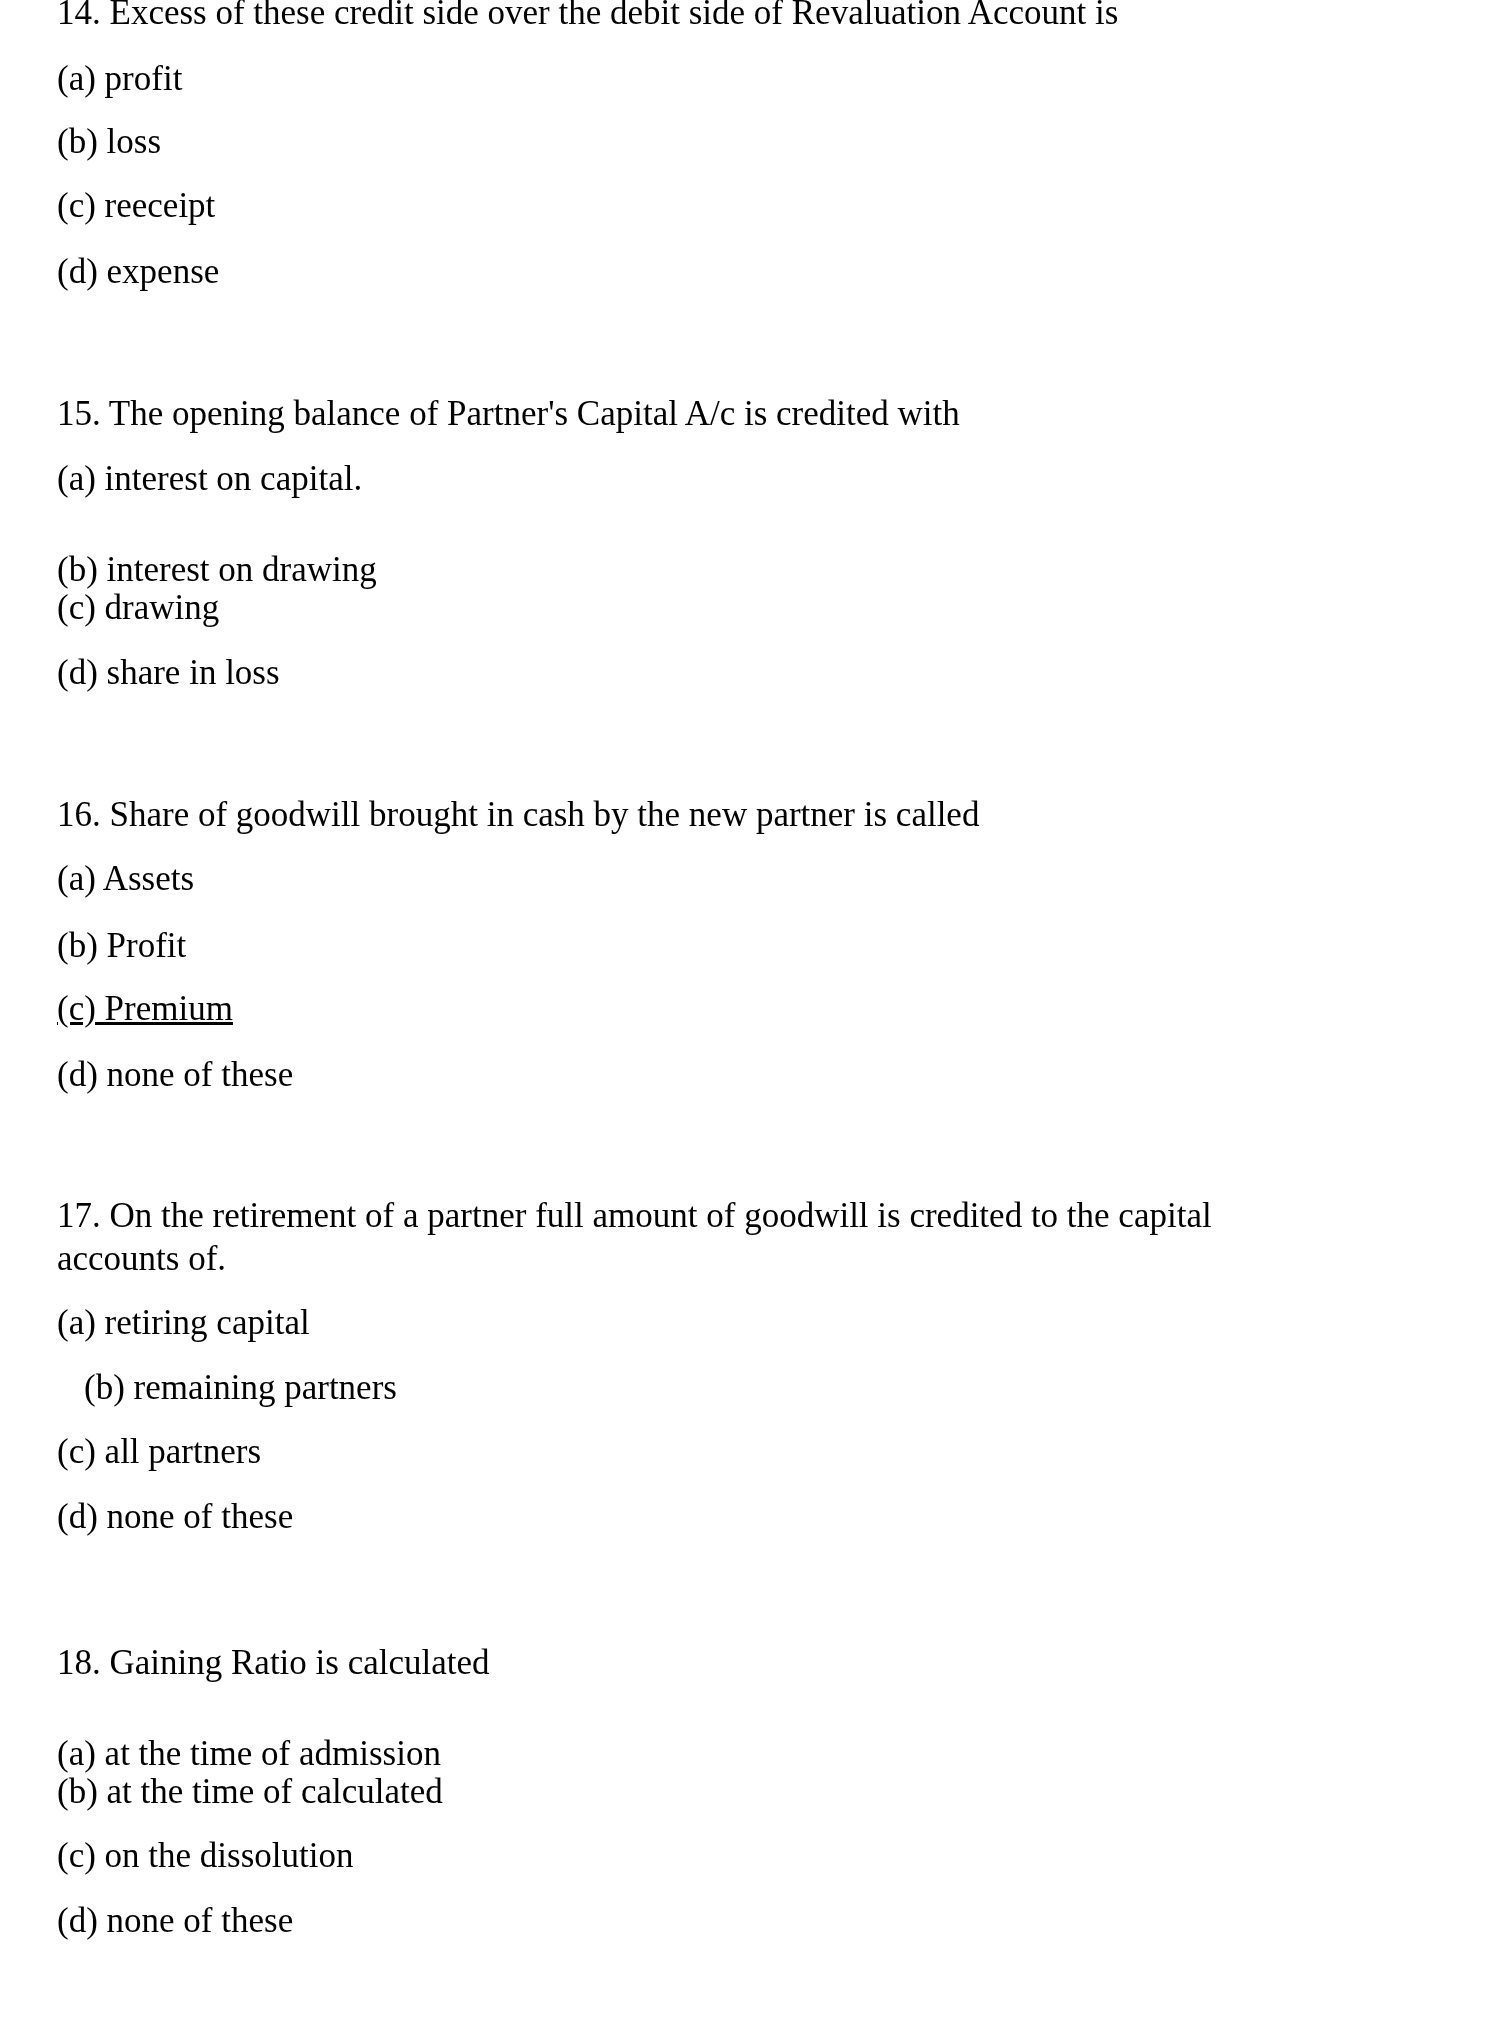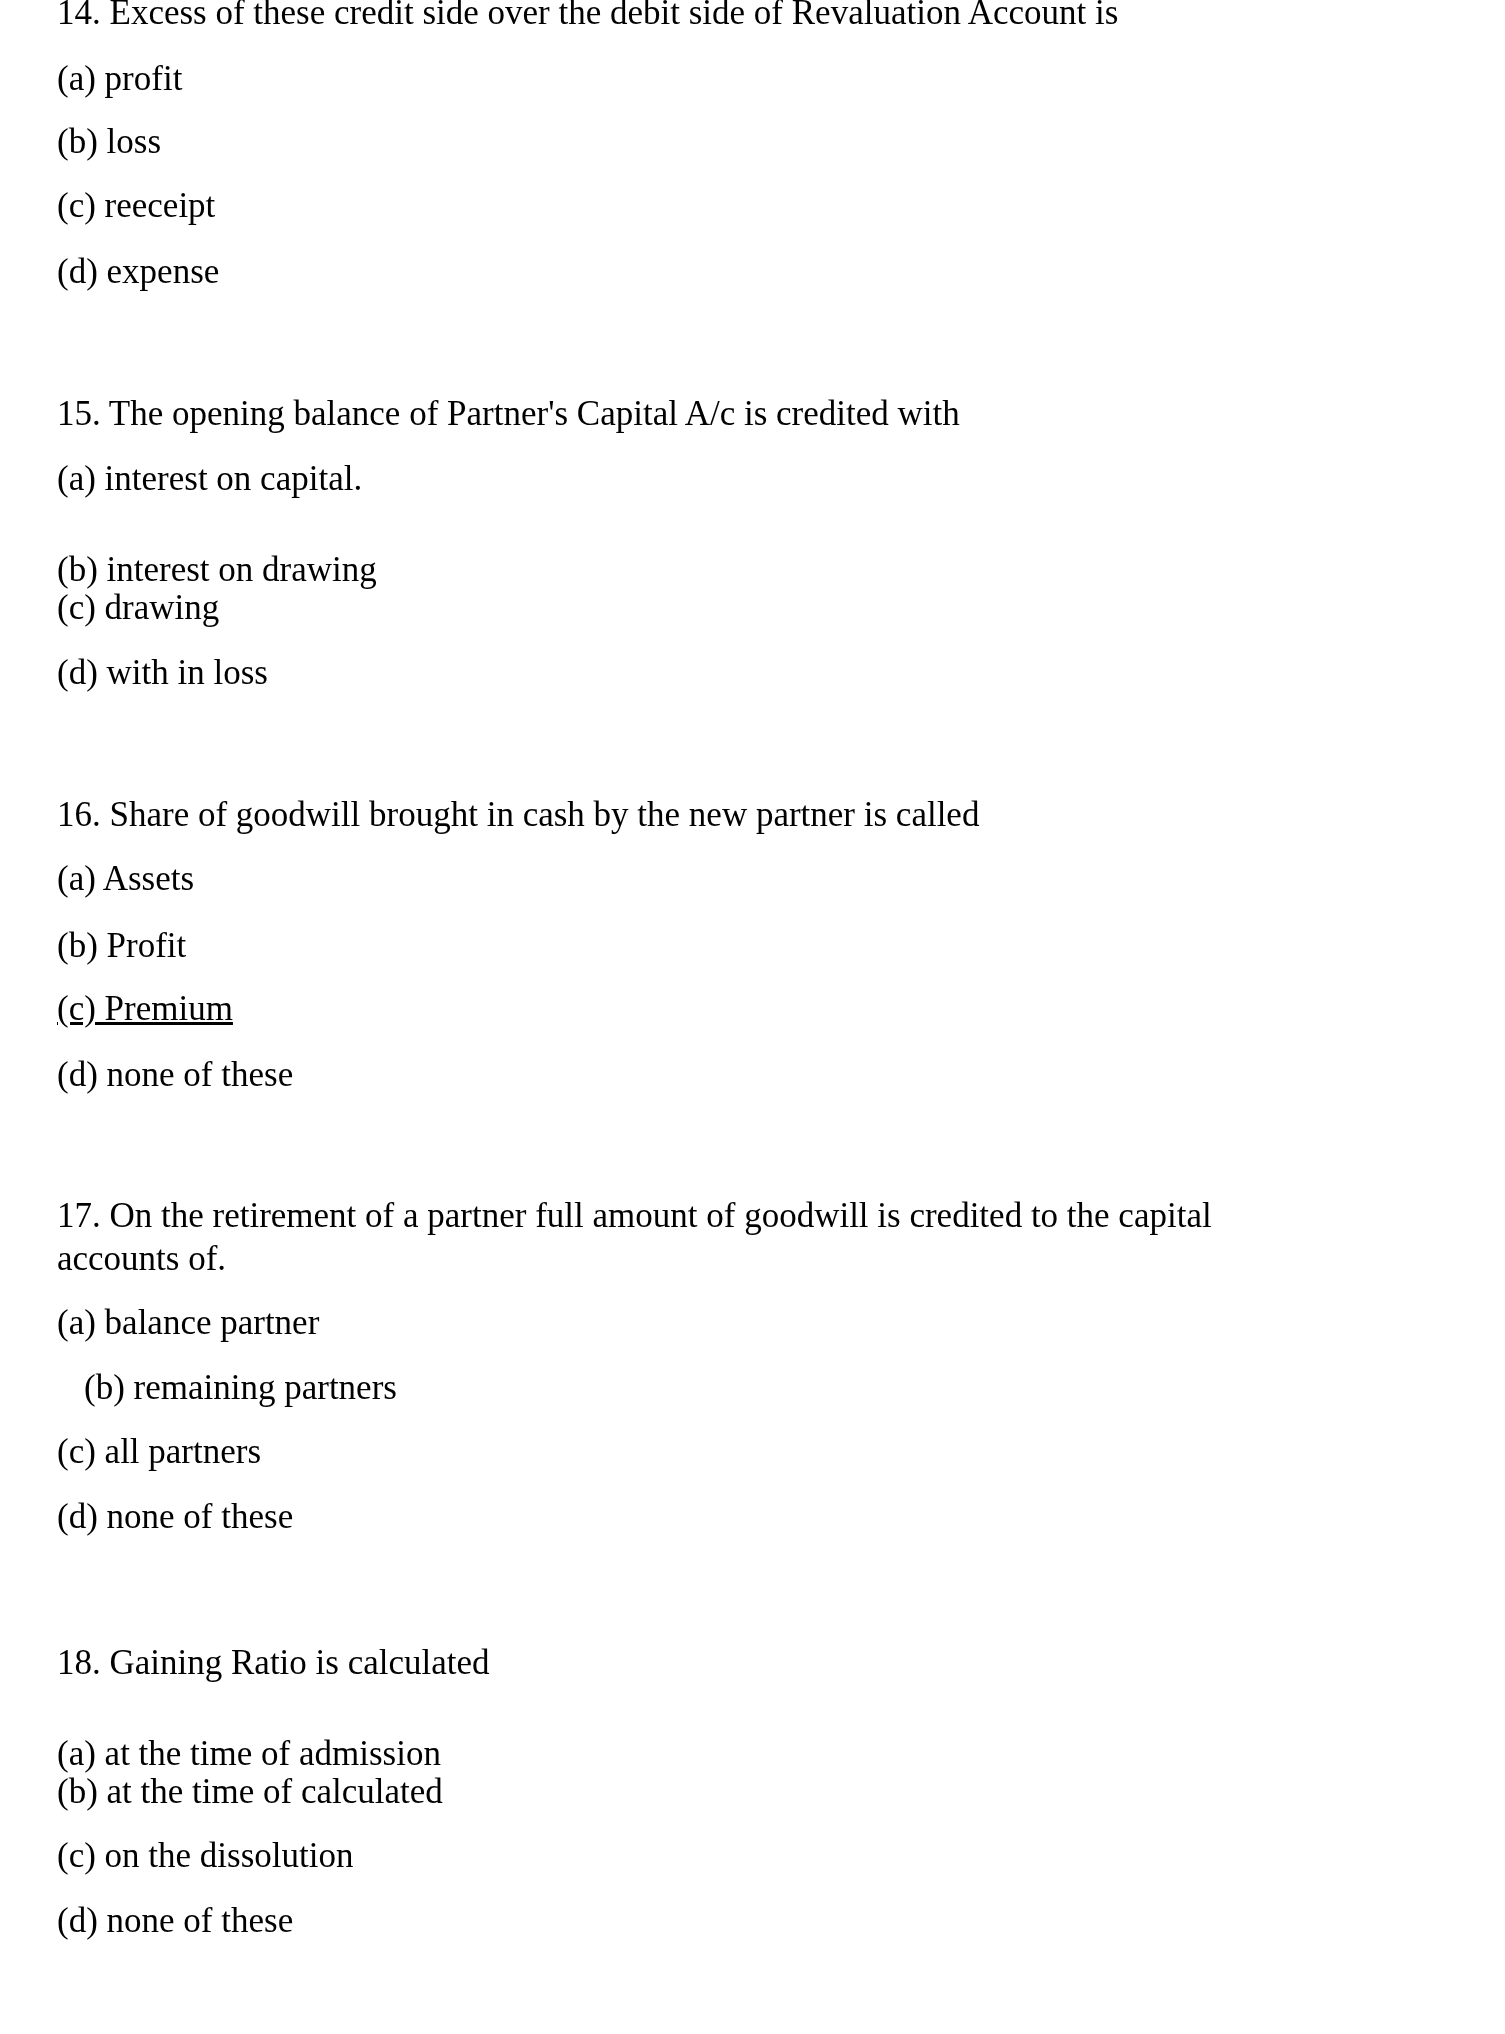--- a/index.html
+++ b/index.html
@@ -34,35 +34,35 @@
   <div class="line" style="top:124px;">(b) loss</div>
   <div class="line" style="top:188px;">(c) reeceipt</div>
   <div class="line" style="top:254px;">(d) expense</div>
 </div>
 
 <div class="question-block">
   <div class="line" style="top:396px;">15. The opening balance of Partner's Capital A/c is credited with</div>
   <div class="line" style="top:461px;">(a) interest on capital.</div>
   <div class="line" style="top:552px;">(b) interest on drawing</div>
   <div class="line" style="top:590px;">(c) drawing</div>
-  <div class="line" style="top:655px;">(d) with in loss</div>
+  <div class="line" style="top:655px;">(d) share in loss</div>
 </div>
 
 <div class="question-block">
   <div class="line" style="top:797px;">16. Share of goodwill brought in cash by the new partner is called</div>
   <div class="line" style="top:861px;">(a) Assets</div>
   <div class="line" style="top:928px;">(b) Profit</div>
   <div class="line" style="top:991px;text-decoration:underline;">(c) Premium</div>
   <div class="line" style="top:1057px;">(d) none of these</div>
 </div>
 
 <div class="question-block">
   <div class="line" style="top:1198px;">17. On the retirement of a partner full amount of goodwill is credited to the capital</div>
   <div class="line" style="top:1241px;">accounts of.</div>
-  <div class="line" style="top:1305px;">(a) balance partner</div>
+  <div class="line" style="top:1305px;">(a) retiring capital</div>
   <div class="line" style="top:1370px;margin-left:27px;">(b) remaining partners</div>
   <div class="line" style="top:1434px;">(c) all partners</div>
   <div class="line" style="top:1499px;">(d) none of these</div>
 </div>
 
 <div class="question-block">
   <div class="line" style="top:1645px;">18. Gaining Ratio is calculated</div>
   <div class="line" style="top:1709px;margin-top:27px;">(a) at the time of admission</div>
   <div class="line" style="top:1774px;">(b) at the time of calculated</div>
   <div class="line" style="top:1838px;">(c) on the dissolution</div>

